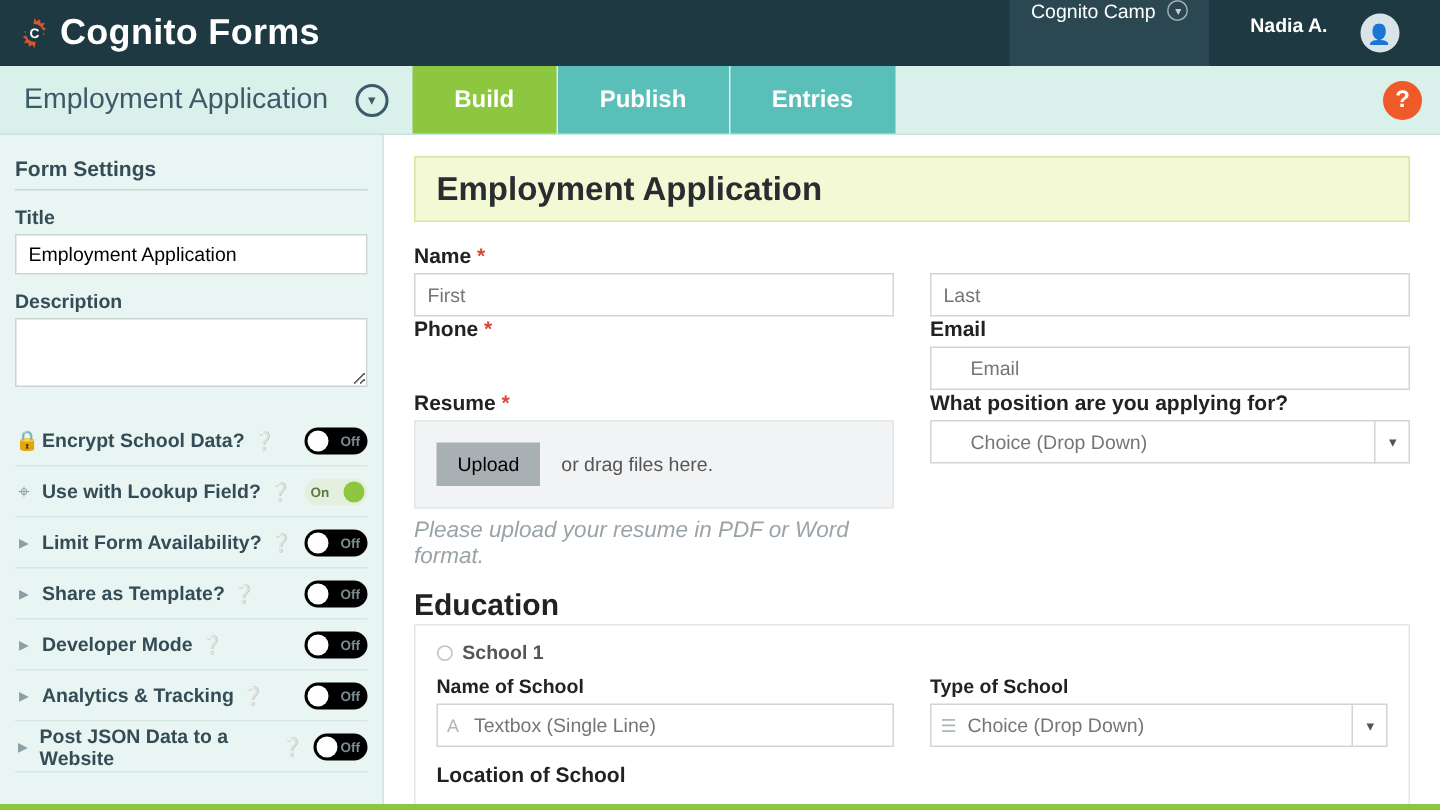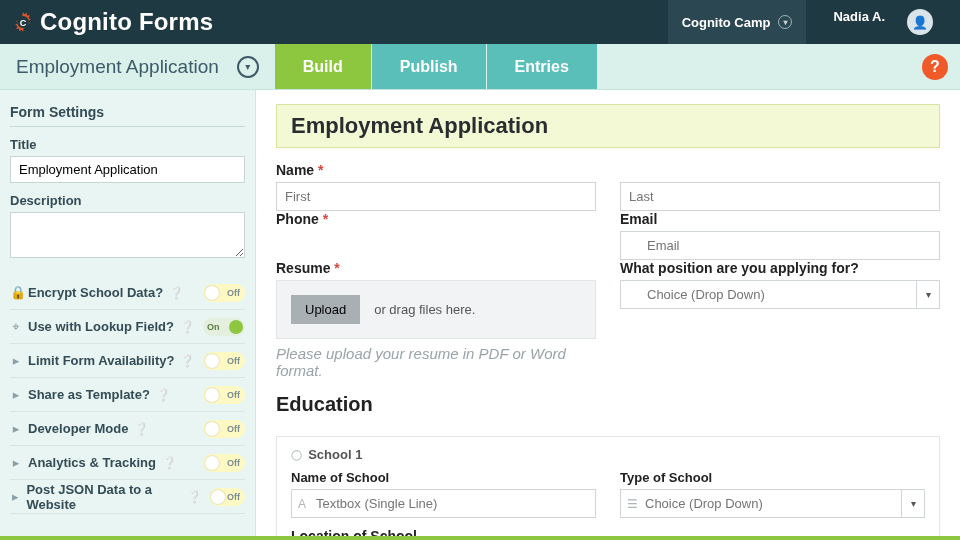--- a/index.html
+++ b/index.html
@@ -2,41 +2,41 @@
 <html><head>
 <meta charset="utf-8">
 <style>
 *{box-sizing:border-box;margin:0;padding:0}
 html,body{width:960px;height:540px;font-family:"Segoe UI",Arial,sans-serif;overflow:hidden;background:#fff}
 .topbar{height:44px;background:#1f3943;display:flex;align-items:center;color:#fff;padding:0 0 0 12px}
 .logo-wrap{display:flex;align-items:center;gap:6px}
 .logo-icon{width:22px;height:22px}
 .logo-text{font-size:24px;font-weight:600;letter-spacing:.2px}
 .top-spacer{flex:1}
-.org{background:#2b4852;height:44px;display:flex;align-items:center;padding:0 14px;gap:8px;font-size:13px;font-weight:700;cursor:pointer}
+.org{background:#2b4852;height:44px;display:flex;padding:0 14px;gap:8px;font-size:13px;font-weight:400;cursor:pointer}
 .org .chev{width:14px;height:14px;border:1px solid rgba(255,255,255,.55);border-radius:50%;display:flex;align-items:center;justify-content:center;font-size:8px;color:rgba(255,255,255,.75)}
 .user{display:flex;gap:22px;padding:0 27px;font-size:13px;font-weight:600;cursor:pointer}
 .avatar{width:26px;height:26px;border-radius:50%;background:#d9e4e8;display:flex;align-items:center;justify-content:center;font-size:13px;color:#1f3943}
 .subbar{height:46px;background:#d9f0eb;display:flex;align-items:stretch;position:relative;border-bottom:1px solid #c6e3dd}
 .form-name{display:flex;align-items:center;gap:18px;padding:0 16px;color:#3d5a68;font-size:19px;cursor:pointer}
 .form-name .chevcirc{width:22px;height:22px;border:2px solid #3d5a68;border-radius:50%;display:flex;align-items:center;justify-content:center;font-size:10px}
 .tab{display:flex;align-items:center;padding:0 28px;font-size:16px;font-weight:700;cursor:pointer}
 .tab.active{background:#8dc63f;color:#fff}
 .tab.inactive{background:#5bbfb9;color:#fff;margin-left:1px}
 .help{position:absolute;right:12px;top:50%;transform:translateY(-50%);width:26px;height:26px;border-radius:50%;background:#f05a28;color:#fff;display:flex;align-items:center;justify-content:center;font-weight:700;font-size:16px;cursor:pointer}
 .body{display:flex;height:calc(540px - 44px - 46px);position:relative}
 .sidebar{width:256px;background:#e9f5f2;border-right:1px solid #d4e4e0;padding:10px 10px 0 10px;overflow:hidden}
 .side-h{font-weight:700;color:#334c56;font-size:14px;padding:4px 0 6px 0;border-bottom:1px solid #c2dad4;margin-bottom:10px}
 .sf-label{font-weight:700;font-size:13px;color:#334c56;margin-bottom:4px}
 .sf-input{width:100%;padding:5px 8px;border:1px solid #c9d5d2;background:#fff;font-size:13px;margin-bottom:10px}
 .sf-textarea{width:100%;height:46px;border:1px solid #c9d5d2;background:#fff;resize:both;margin-bottom:14px}
 .side-row{display:flex;align-items:center;height:34px;border-bottom:1px solid #d6e7e3;font-size:13px;color:#334c56;font-weight:700;gap:6px;cursor:pointer}
 .side-row .lead{width:12px;text-align:center;color:#8a9fa6;font-weight:400}
 .side-row .q{color:#8a9fa6;font-size:12px;font-weight:400}
-.toggle{margin-left:auto;width:42px;height:18px;border-radius:10px;background:#fef9c3;position:relative;display:flex;align-items:center;font-size:9px;color:#7a8d92}
+.toggle{margin-left:auto;width:42px;height:18px;border-radius:10px;background:#000000;position:relative;display:flex;align-items:center;font-size:9px;color:#7a8d92}
 .toggle .knob{width:14px;height:14px;border-radius:50%;background:#fff;position:absolute;top:2px;box-shadow:0 0 2px rgba(0,0,0,.25)}
 .toggle.off .knob{left:2px}
 .toggle.off .lab{position:absolute;right:5px}
 .toggle.on{background:#e5efe0}
 .toggle.on .lab{position:absolute;left:4px;color:#5a7c3f}
 .toggle.on .dot{position:absolute;right:2px;top:2px;width:14px;height:14px;border-radius:50%;background:#8dc63f}
 .main{flex:1;padding:14px 20px 0 20px;overflow:hidden}
 .title-bar{background:#f3f9d4;border:1px solid #d7e4a2;padding:8px 14px;margin-bottom:14px}
 .title-bar h1{font-size:22px;color:#2a2d30;font-weight:700;font-family:"Segoe UI Semibold","Segoe UI",Arial}
 .row{display:flex;gap:24px;}
@@ -46,21 +46,21 @@
 .finput{width:100%;padding:6px 8px;border:1px solid #d0d6d8;font-size:13px;color:#9ea9ad}
 .finput.icon{padding-left:26px;position:relative}
 .input-wrap{position:relative}
 .input-wrap .iic{position:absolute;left:7px;top:50%;transform:translateY(-50%);color:#aeb7bb;font-size:12px}
 .upload-box{background:#f1f3f4;border:1px solid #e2e6e7;padding:14px;display:flex;align-items:center;gap:14px}
 .upload-btn{background:#a8b0b3;color:#000000;border:none;padding:7px 14px;font-size:13px;cursor:pointer}
 .upload-text{color:#555;font-size:13px}
 .helptext{font-style:italic;color:#9aa4a8;font-size:15px;margin-top:6px}
 .select-wrap{position:relative}
 .select-wrap .caret{position:absolute;right:0;top:0;width:24px;height:100%;border-left:1px solid #d0d6d8;display:flex;align-items:center;justify-content:center;color:#555;font-size:10px}
-.section-h{font-size:20px;font-weight:700;color:#222;margin:14px 0 20px 0}
+.section-h{font-size:20px;font-weight:700;color:#222;margin:14px 0 0 0}
 .repeat{border:1px solid #e2e6e7;padding:10px 14px}
 .repeat-h{color:#555;font-size:13px;font-weight:700;margin-bottom:8px;display:flex;align-items:center;gap:6px}
 .repeat-h .bullet{color:#bfc7ca;font-size:10px}
 .edu-row{display:flex;gap:24px;margin-bottom:10px}
 .edu-row .col .flabel{font-size:13px}
 .edu-row .finput{padding:6px 8px 6px 24px}
 .footer-strip{position:absolute;bottom:0;left:0;right:0;height:4px;background:#8dc63f}
 </style>
 </head>
 <body>

